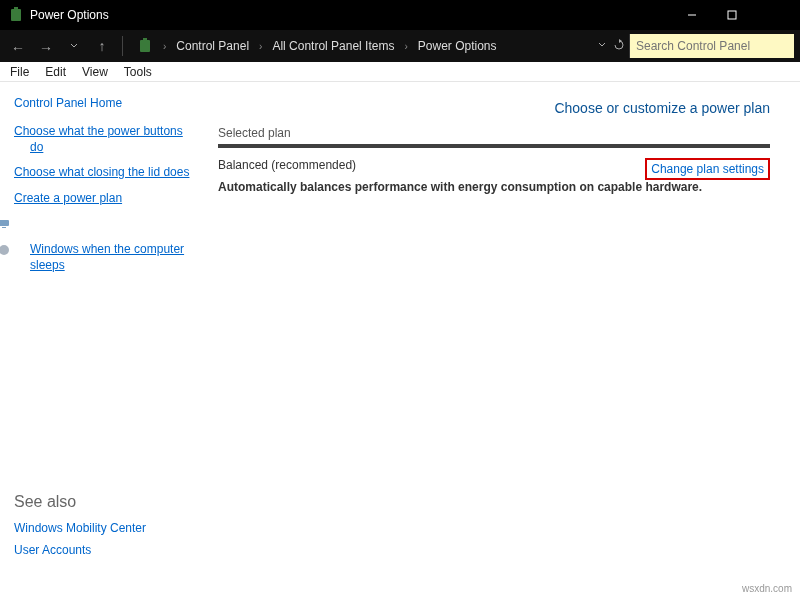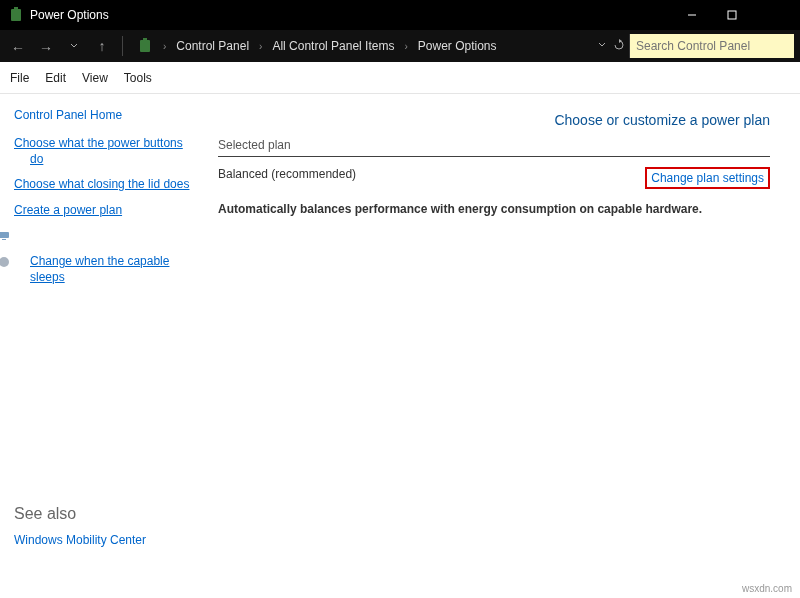--- a/index.html
+++ b/index.html
@@ -15,36 +15,36 @@
     .navbar .nav-arrow, .navbar .nav-chevron, .navbar .nav-up { width: 24px; height: 24px; display: flex; align-items: center; justify-content: center; font-size: 14px; color: #aaa; }
     .navbar .divider { width: 1px; height: 20px; background: #444; margin: 0 4px; }
     .addressbar { flex: 1; display: flex; align-items: center; padding: 0 6px; gap: 6px; }
     .addressbar .folder-icon { width: 16px; height: 16px; display:inline-block; }
     .crumb { color: #ddd; cursor: pointer; }
     .crumb-sep { color: #888; font-size: 10px; padding: 0 4px; }
     .addr-controls { display: flex; align-items: center; gap: 6px; color: #aaa; }
     .addr-controls span { font-size: 12px; }
     .search-wrap { width: 165px; height: 24px; background: #fef9c3; display: flex; align-items: center; padding: 0 6px; color: #888; font-size: 12px; border-left: 1px solid #333; }
 
-    .menubar { height: 32px; border-bottom: 1px solid #e5e5e5; display: flex; align-items: center; gap: 16px; padding: 0 10px; font-size: 12px; color: #222; }
+    .menubar { height: 20px; border-bottom: 1px solid #e5e5e5; display: flex; align-items: center; gap: 16px; padding: 0 10px; font-size: 12px; color: #222; }
 
     .content { display: flex; height: calc(100% - 100px); }
     .sidebar { width: 200px; padding: 14px 10px 10px 14px; font-size: 12px; }
     .sidebar .home { color: #0066cc; margin-bottom: 14px; display: block; }
     .sidebar .item { color: #0066cc; margin-bottom: 10px; display: block; line-height: 1.3; padding-left: 16px; text-indent: -16px; text-decoration: underline; }
     .sidebar .item .bull { display:inline-block; width: 12px; height: 12px; margin-right: 4px; vertical-align: middle; }
     .sidebar .seealso-hdr { color: #666; font-size: 16px; margin-top: 220px; margin-bottom: 10px; }
     .sidebar .sa-item { color: #0066cc; margin-bottom: 8px; display: block; }
 
     .main { flex: 1; padding: 18px 30px 10px 18px; font-size: 12px; color: #333; }
     .main h1 { font-size: 14px; color: #0b5394; font-weight: 400; margin-bottom: 10px; text-align: right; }
     .desc { line-height: 1.5; margin-bottom: 16px; }
     .desc a { color: #0066cc; text-decoration: underline; }
-    .section-hdr { color: #555; font-size: 12px; padding-bottom: 4px; border-bottom: 1px solid #404040; margin-bottom: 10px; }
-    .plan-row { display: flex; justify-content: space-between; align-items: flex-start; margin-bottom: 13px; }
+    .section-hdr { color: #555; font-size: 12px; padding-bottom: 4px; border-bottom: 4px solid #404040; margin-bottom: 10px; }
+    .plan-row { display: flex; justify-content: space-between; align-items: flex-start; margin-bottom: 0; }
     .plan-name { color: #333; }
     .change-link { color: #0066cc; border: 2px solid #d40000; padding: 2px 4px; }
     .plan-desc { color: #333; font-weight: bold; }
 
     .watermark { position: absolute; bottom: 4px; right: 8px; font-size: 10px; color: #999; }
   </style>
 </head>
 <body>
 
 <div class="titlebar">
@@ -121,24 +121,25 @@
     <a class="home">Control Panel Home</a>
     <a class="item"><span>Choose what the power buttons do</span></a>
     <a class="item"><span>Choose what closing the lid does</span></a>
     <a class="item"><span>Create a power plan</span></a>
     <a class="item"><span class="bull"><svg viewBox="0 0 12 12">
             <rect x="1" y="2" width="10" height="6" rx="1" fill="#7aa0c4"></rect>
             <rect x="4" y="9" width="4" height="1" fill="#7aa0c4"></rect>
           </svg></span></a>
     <a class="item"><span class="bull"><svg viewBox="0 0 12 12">
             <circle cx="6" cy="6" r="5" fill="#aab4c0"></circle>
-          </svg></span><span>Change when the capable sleeps</span></a>
+          </svg></span><span>Windows when the computer sleeps</span></a>
 
     <div class="seealso-hdr">See also</div>
     <a class="sa-item">Windows Mobility Center</a>
+    <a class="sa-item">User Accounts</a>
   </div>
 
   <div class="main">
     <h1>Choose or customize a power plan</h1>
     <div class="section-hdr">Selected plan</div>
     <div class="plan-row">
       <span class="plan-name">Balanced (recommended)</span>
       <a class="change-link">Change plan settings</a>
     </div>
     <div class="plan-desc">Automatically balances performance with energy consumption on capable hardware.</div>

